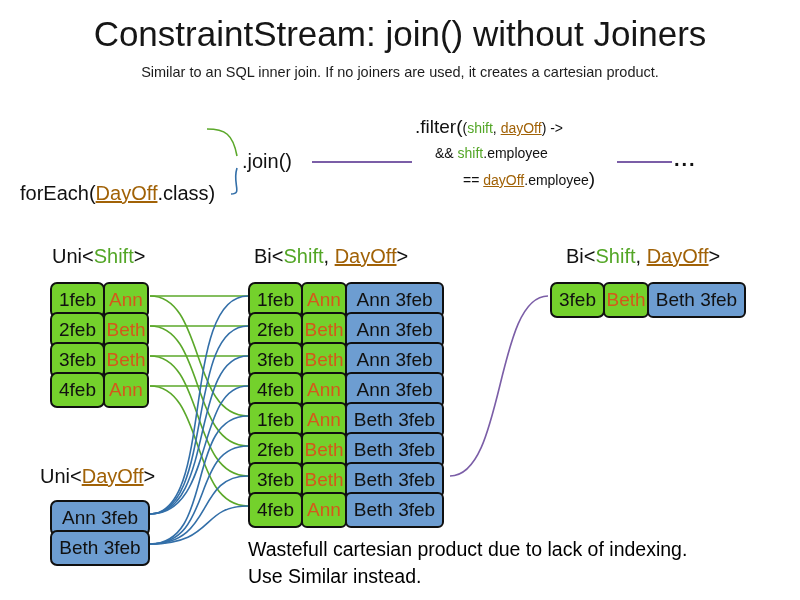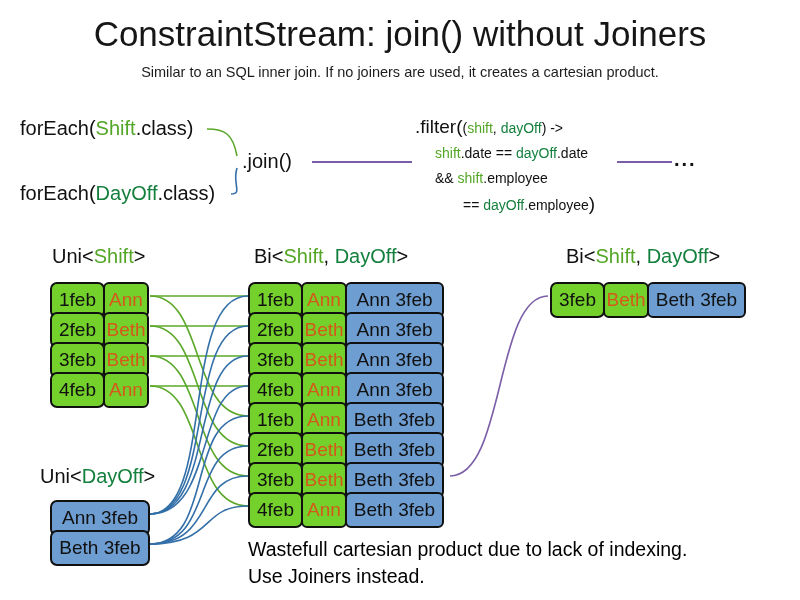--- a/index.html
+++ b/index.html
@@ -3,21 +3,21 @@
 <meta charset="utf-8">
 <style>
   html,body{margin:0;padding:0;background:#fff;}
   .slide{position:relative;width:800px;height:600px;background:#ffffff;overflow:hidden;
          font-family:"Liberation Sans",sans-serif;color:#111;}
   .abs{position:absolute;}
   .title{top:14px;left:0;width:800px;text-align:center;font-size:35px;font-weight:400;color:#161616;}
   .subtitle{top:64px;left:0;width:800px;text-align:center;font-size:14.5px;color:#1d1d1d;}
   .code{font-size:20px;white-space:nowrap;}
   .tok-green{color:#53a626;}
-  .tok-blue{color:#15803d;}
+  .tok-blue{color:#a16207;text-decoration:underline;}
   .filter{font-size:14px;line-height:25px;white-space:nowrap;}
   .filter .big{font-size:19px;}
   .indent1{padding-left:20px;}
   .indent2{padding-left:48px;}
   .ellipsis{font-size:20px;font-weight:700;letter-spacing:2px;}
   .tbl-label{font-size:20px;white-space:nowrap;}
   .row{display:flex;}
   .cell{height:36px;border:2px solid #101010;border-radius:7px;box-sizing:border-box;
         display:flex;align-items:center;justify-content:center;font-size:19px;background:#fff;}
   .cell + .cell{margin-left:-2px;border-radius:6px;}
@@ -73,29 +73,27 @@
       <rect x="348" y="427" width="7" height="7" transform="rotate(45 351.5 430.5)"></rect>
       <rect x="348" y="457" width="7" height="7" transform="rotate(45 351.5 460.5)"></rect>
       <rect x="348" y="487" width="7" height="7" transform="rotate(45 351.5 490.5)"></rect>
       <rect x="648" y="303" width="7" height="7" transform="rotate(45 651.5 306.5)"></rect>
     </g>
   </svg>
 
   <div class="abs subtitle z1">Similar to an SQL inner join. If no joiners are used, it creates a cartesian product.</div>
   <div class="abs title z1">ConstraintStream: join() without Joiners</div>
 
-  <div class="abs code z1" style="left:20px;top:117px;"><span>forEach(</span><span class="tok-green">Shift</span><span>.class)</span></div>
 
   <div class="abs code z1" style="left:20px;top:182px;"><span>forEach(</span><span class="tok-blue">DayOff</span><span>.class)</span></div>
 
   <div class="abs code z1" style="left:242px;top:150px;">.join()</div>
 
   <div class="abs filter z1" style="left:415px;top:114px;">
     <div><span class="big">.filter(</span><span>(</span><span class="tok-green">shift</span><span>, </span><span class="tok-blue">dayOff</span><span>) -&gt;</span></div>
-    <div class="indent1"><span class="tok-green">shift</span><span>.date == </span><span class="tok-blue">dayOff</span><span>.date</span></div>
     <div class="indent1"><span>&amp;&amp; </span><span class="tok-green">shift</span><span>.employee</span></div>
     <div class="indent2"><span>== </span><span class="tok-blue">dayOff</span><span>.employee</span><span class="big">)</span></div>
   </div>
 
   <div class="abs ellipsis z1" style="left:674px;top:148px;">...</div>
 
   <div class="abs tbl-label z1" style="left:52px;top:245px;"><span>Uni&lt;</span><span class="tok-green">Shift</span><span>&gt;</span></div>
 
   <div class="abs tbl-label z1" style="left:254px;top:245px;"><span>Bi&lt;</span><span class="tok-green">Shift</span><span>, </span><span class="tok-blue">DayOff</span><span>&gt;</span></div>
 
@@ -169,16 +167,16 @@
 
   <div class="abs row z1" style="left:50px;top:500px;">
       <div class="cell b w-solo">Ann 3feb</div>
     </div>
   <div class="abs row z1" style="left:50px;top:530px;">
       <div class="cell b w-solo">Beth 3feb</div>
     </div>
 
   <div class="abs note z1" style="left:248px;top:536px;">
     <div>Wastefull cartesian product due to lack of indexing.</div>
-    <div>Use Joiners instead.</div>
+    <div>Use Similar instead.</div>
   </div>
 
 </div>
 
 </body></html>

